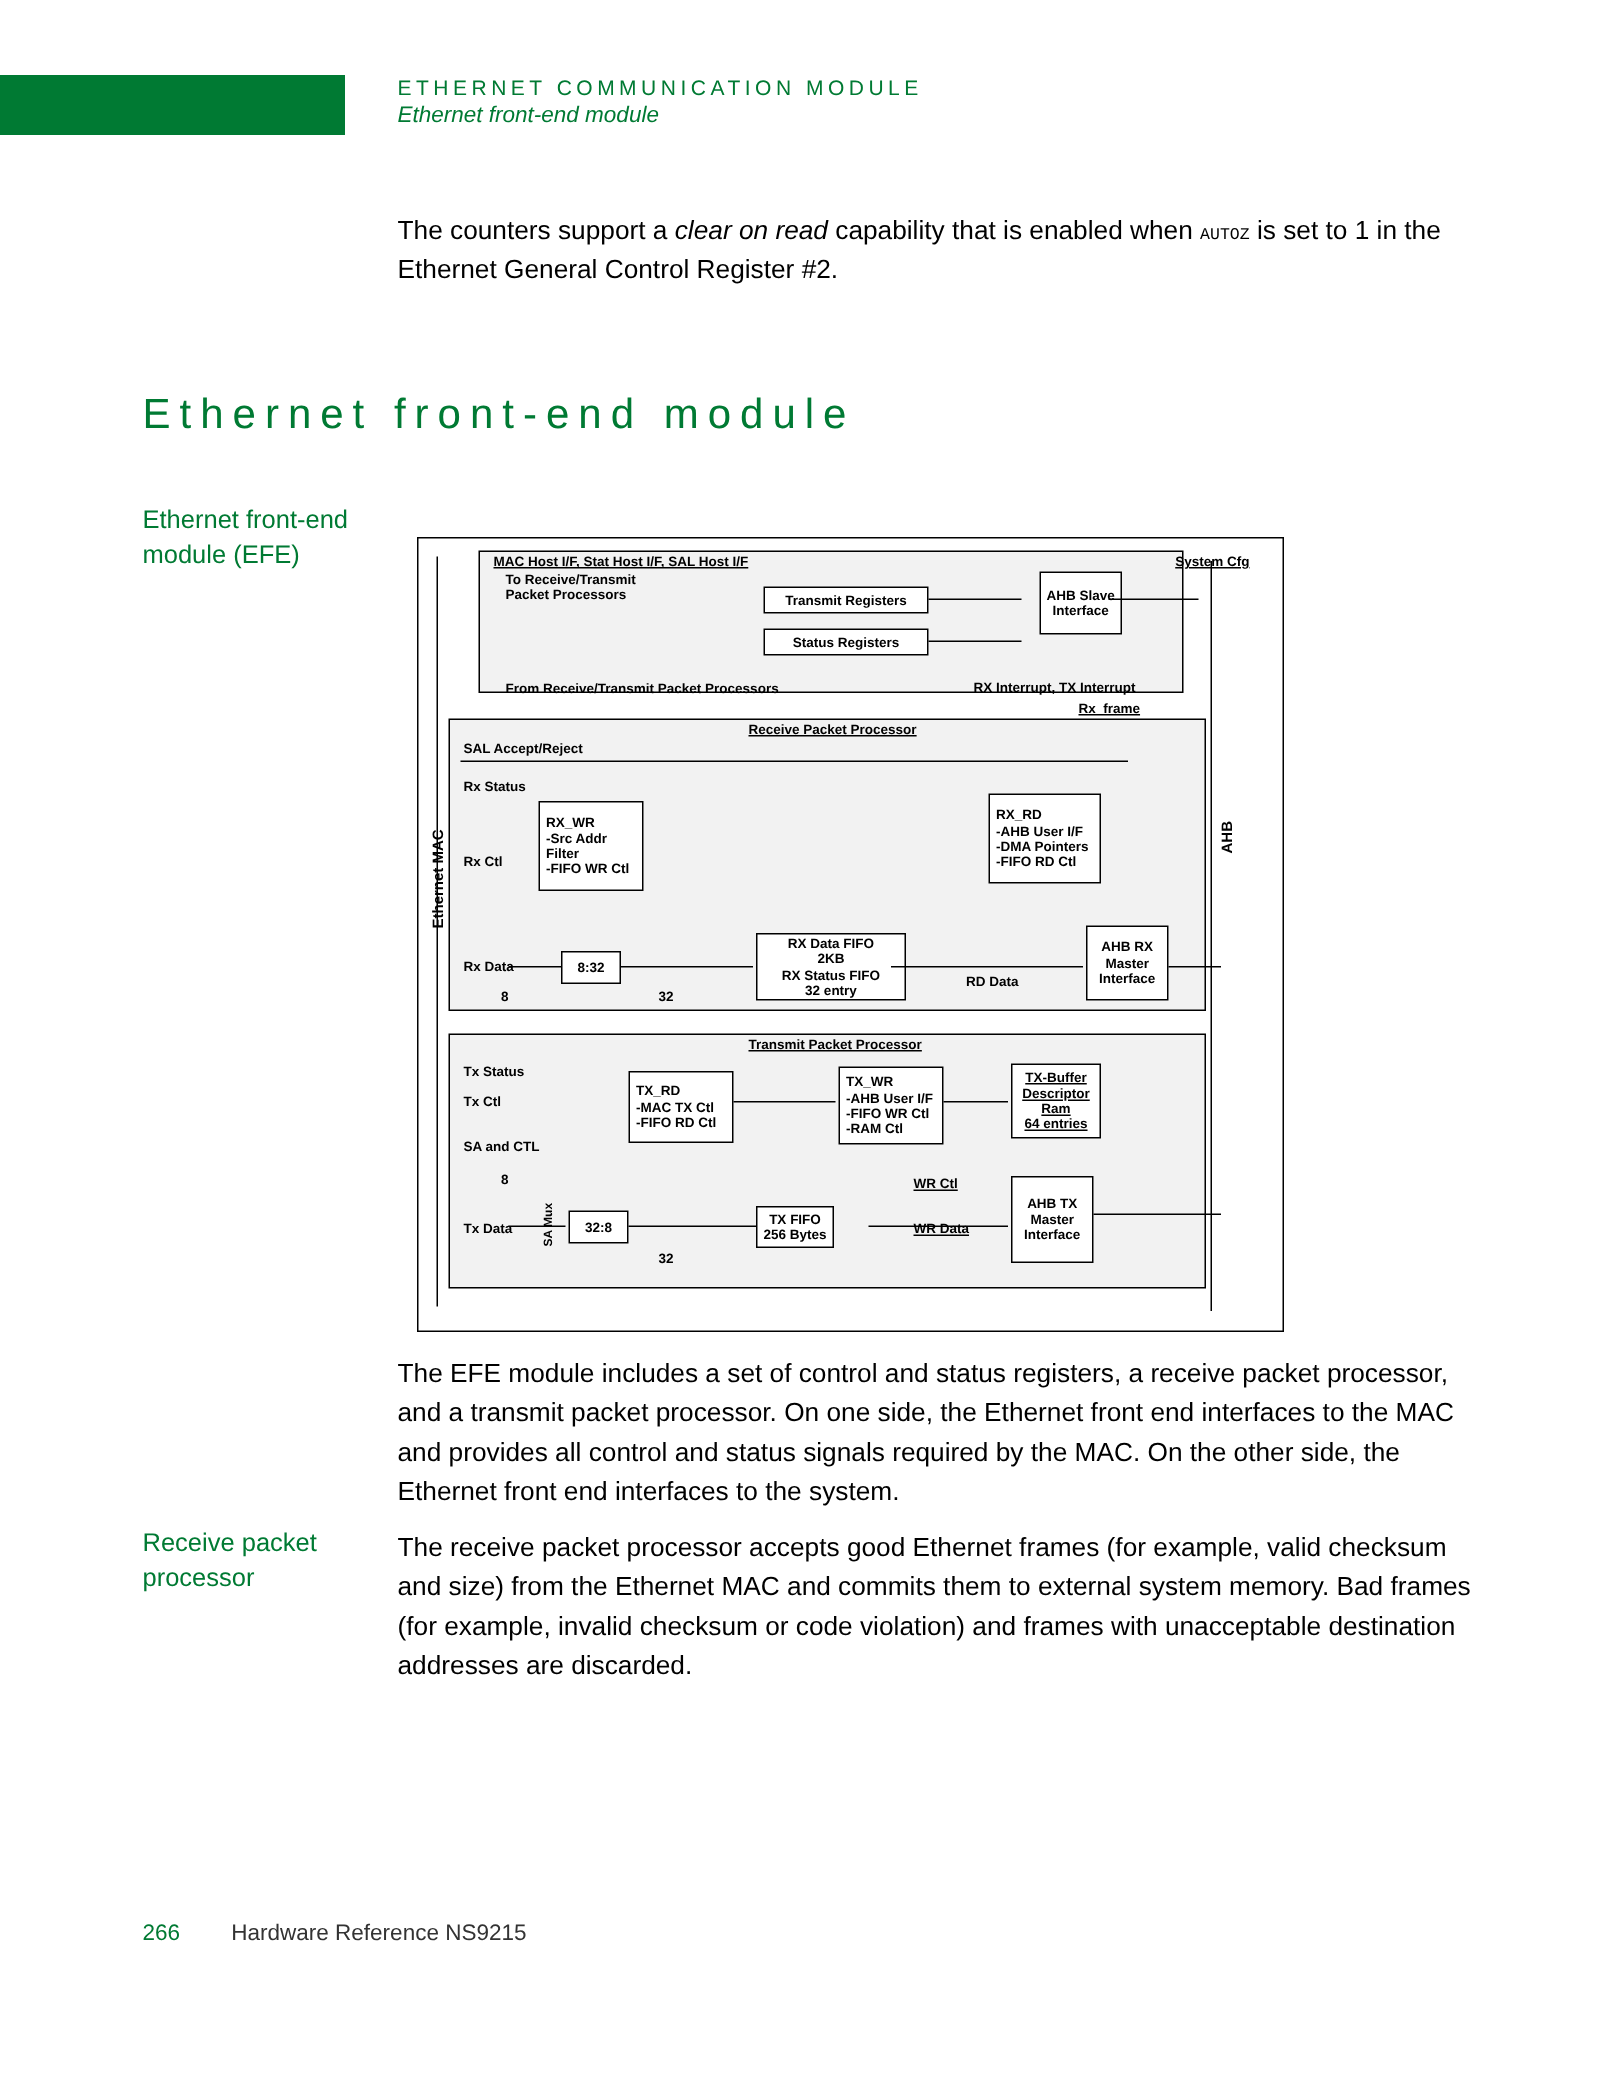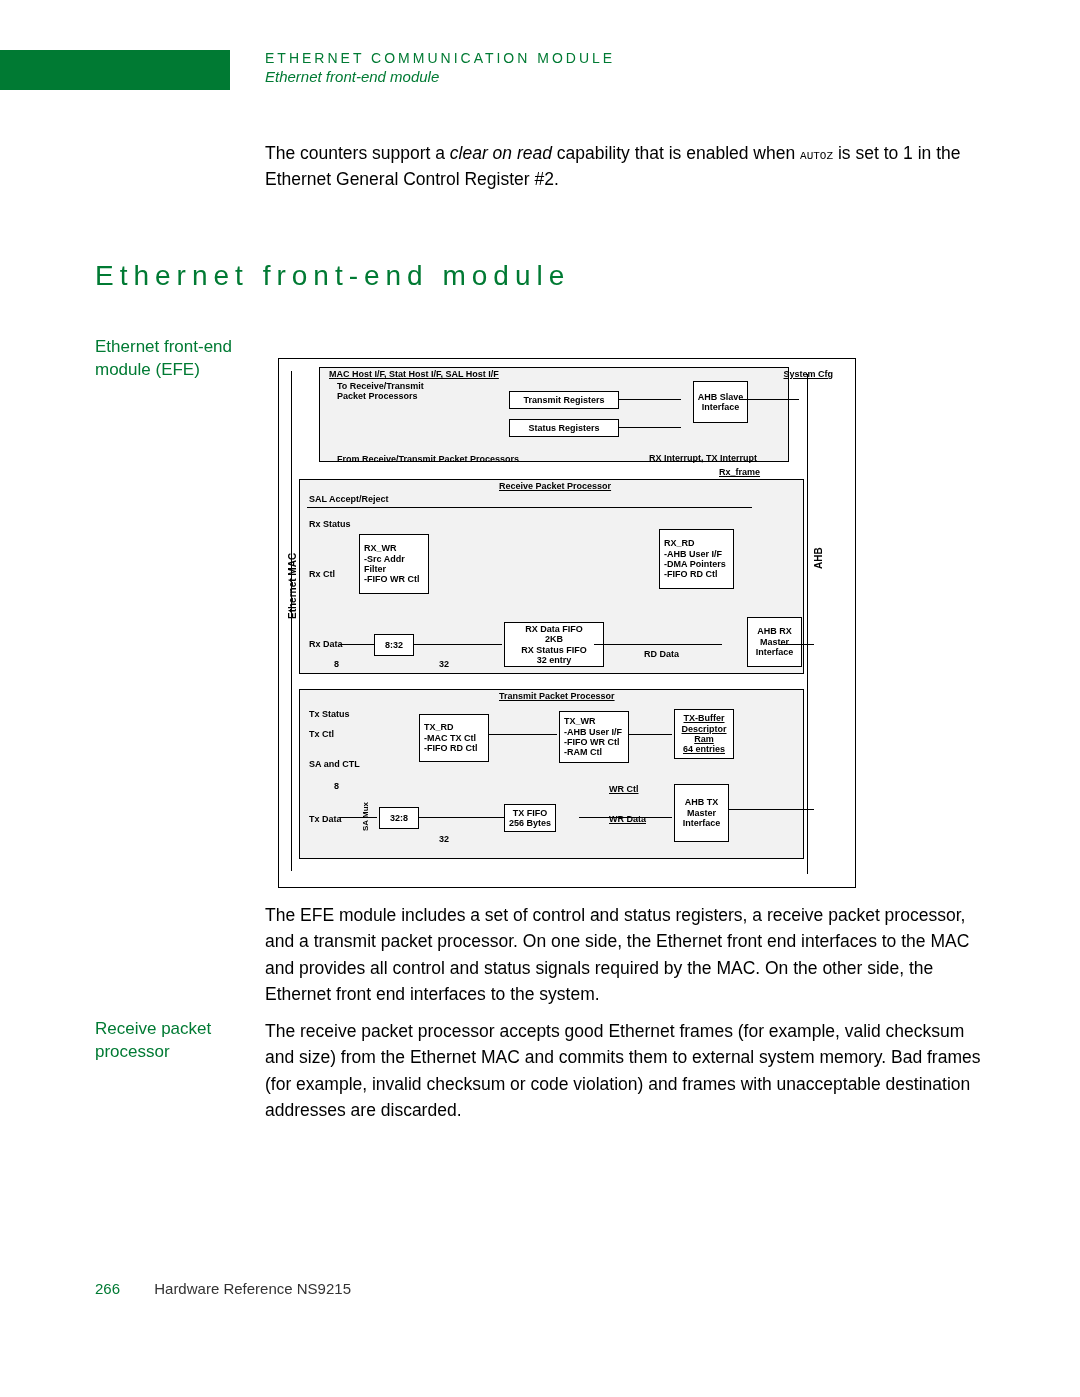--- a/index.html
+++ b/index.html
@@ -210,21 +210,21 @@
   <div class="dlabel" style="top:300px; left:160px;">32</div>
 
   <div class="dbox" style="top:263px; left:225px; width:100px; height:45px;">
     <span>RX Data FIFO</span>
     <span>2KB</span>
     <span>RX Status FIFO</span>
     <span>32 entry</span>
   </div>
   <div class="dlabel" style="top:290px; left:365px;">RD Data</div>
 
-  <div class="dbox" style="top:258px; left:445px; width:55px; height:50px;margin-left:23px;">
+  <div class="dbox" style="top:258px; left:445px; width:55px; height:50px;">
     <span>AHB RX Master Interface</span>
   </div>
 
   <div class="tpp-group"></div>
   <div class="dlabel u" style="top:332px; left:220px;">Transmit Packet Processor</div>
   <div class="dlabel" style="top:350px; left:30px;">Tx Status</div>
   <div class="dlabel" style="top:370px; left:30px;">Tx Ctl</div>
   <div class="dlabel" style="top:400px; left:30px;">SA and CTL</div>
   <div class="dlabel" style="top:455px; left:30px;">Tx Data</div>
   <div class="dlabel" style="top:422px; left:55px;">8</div>

